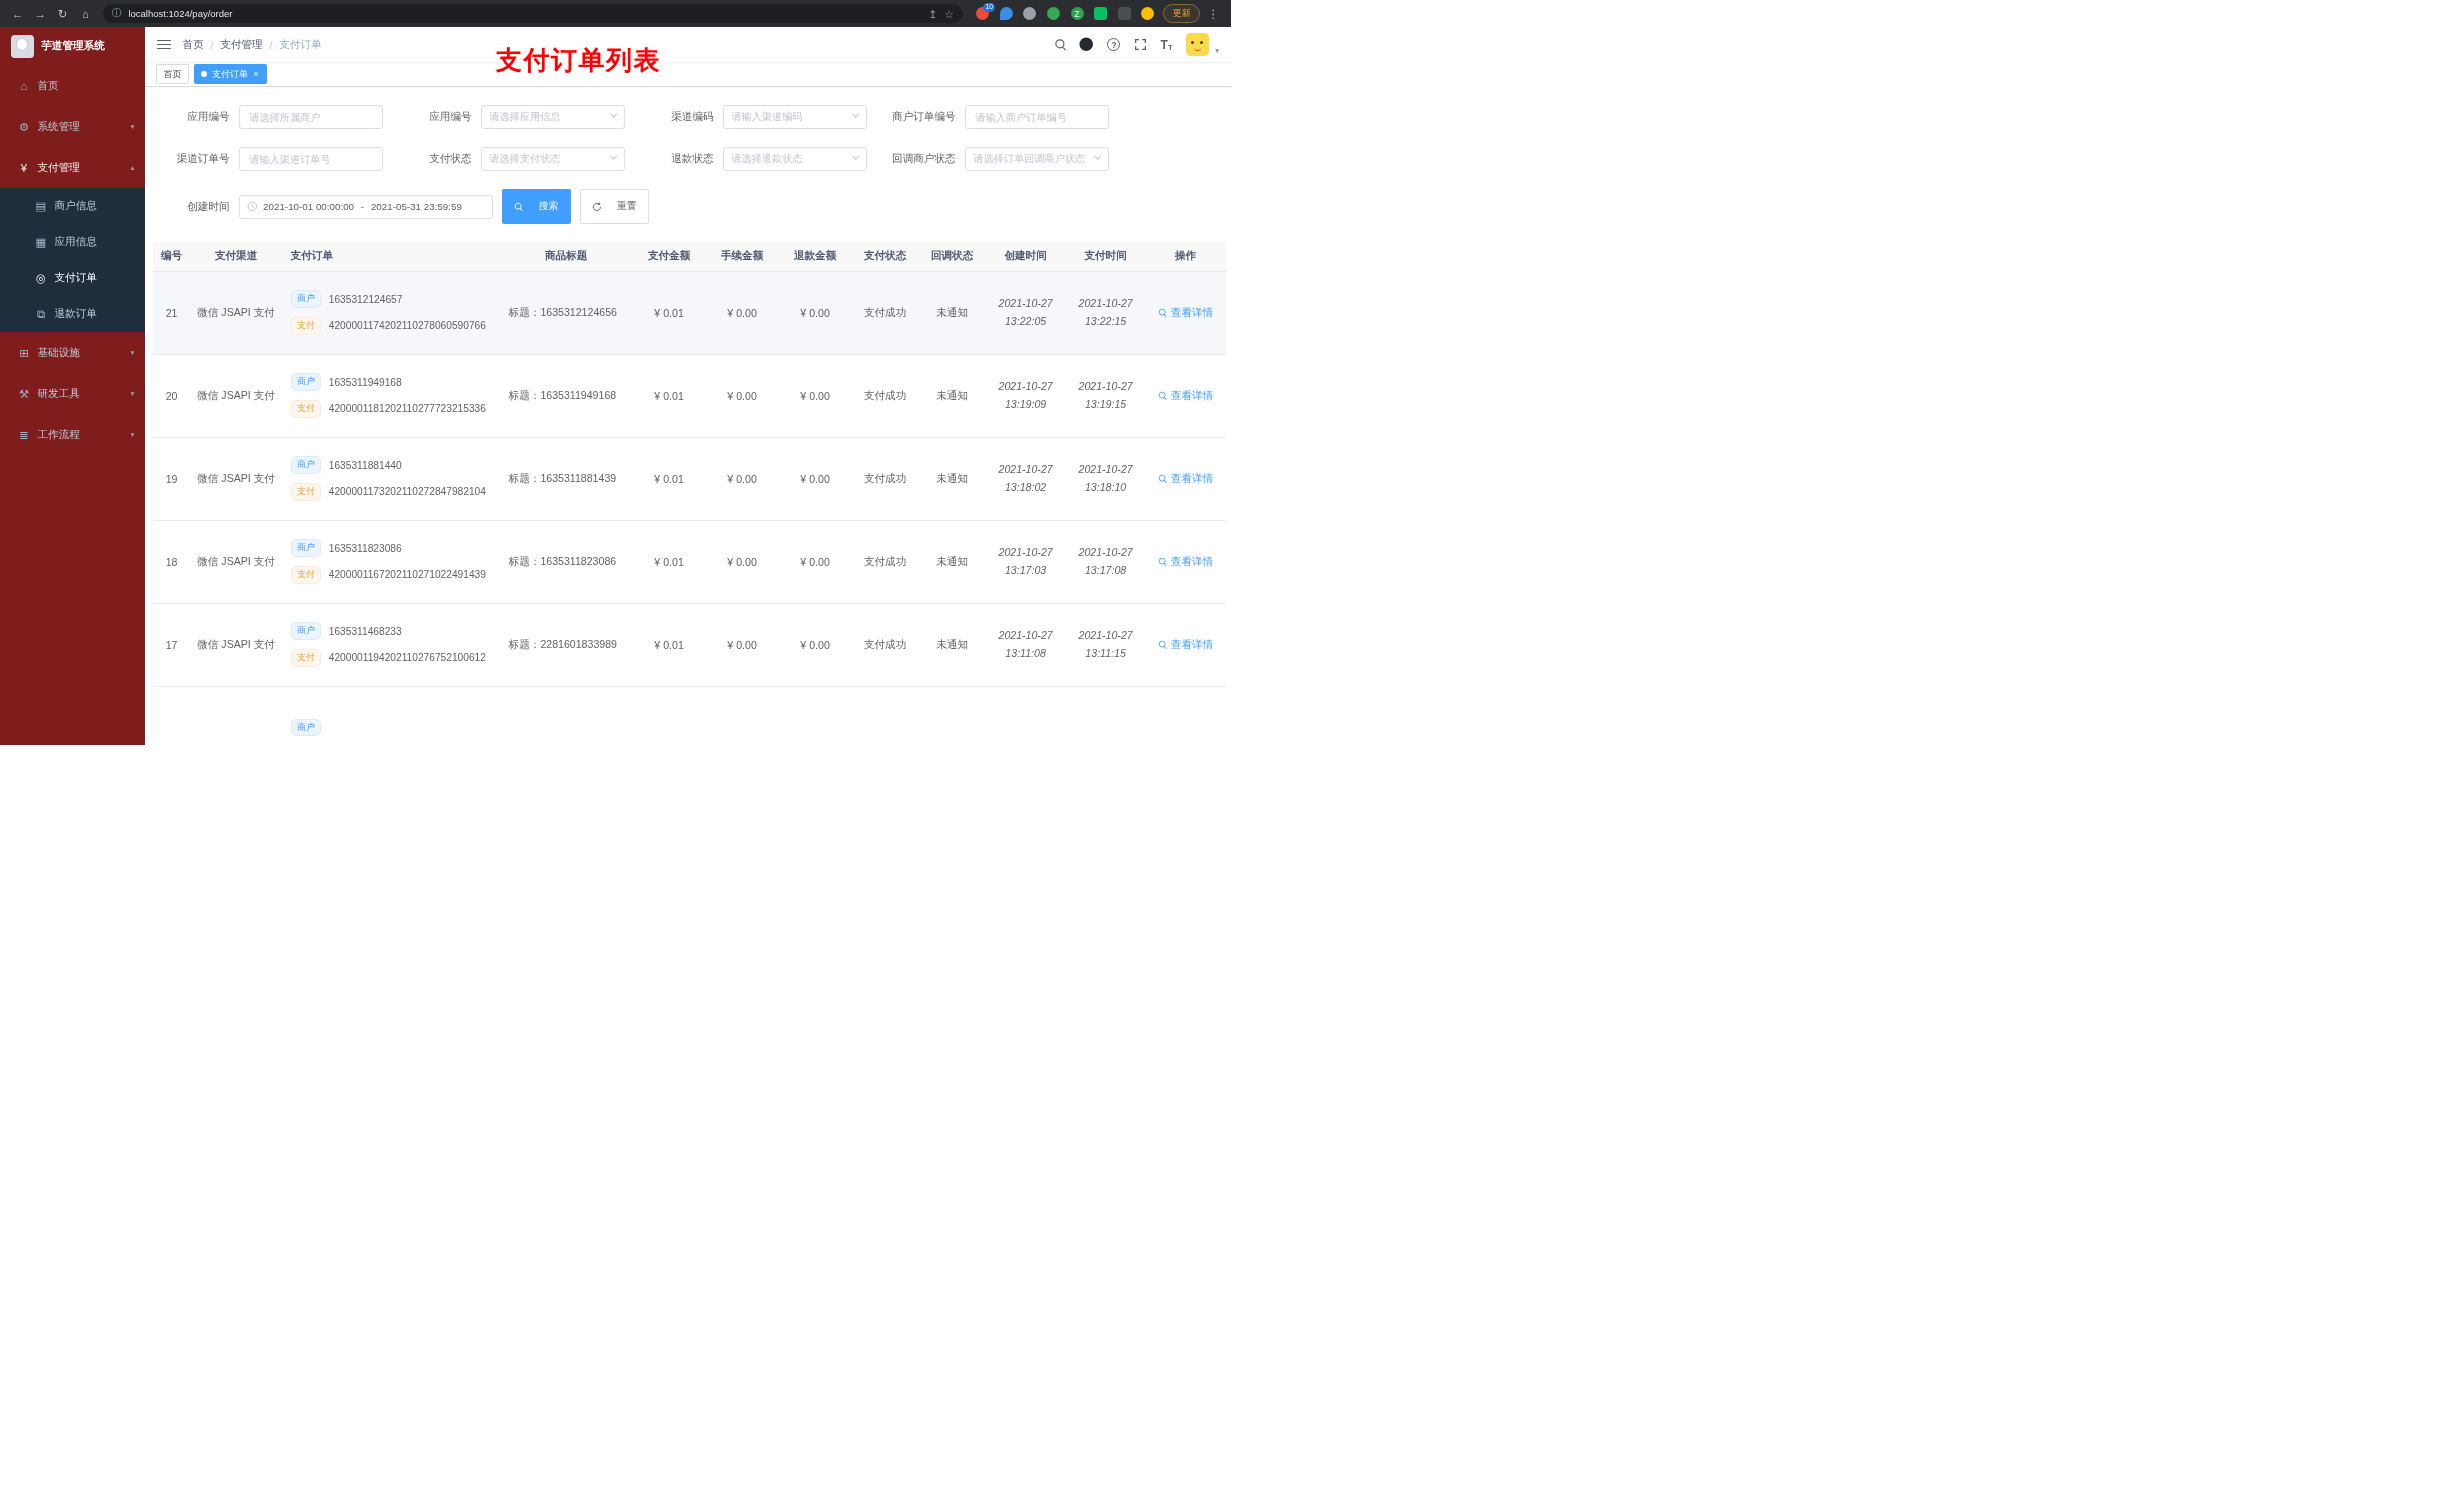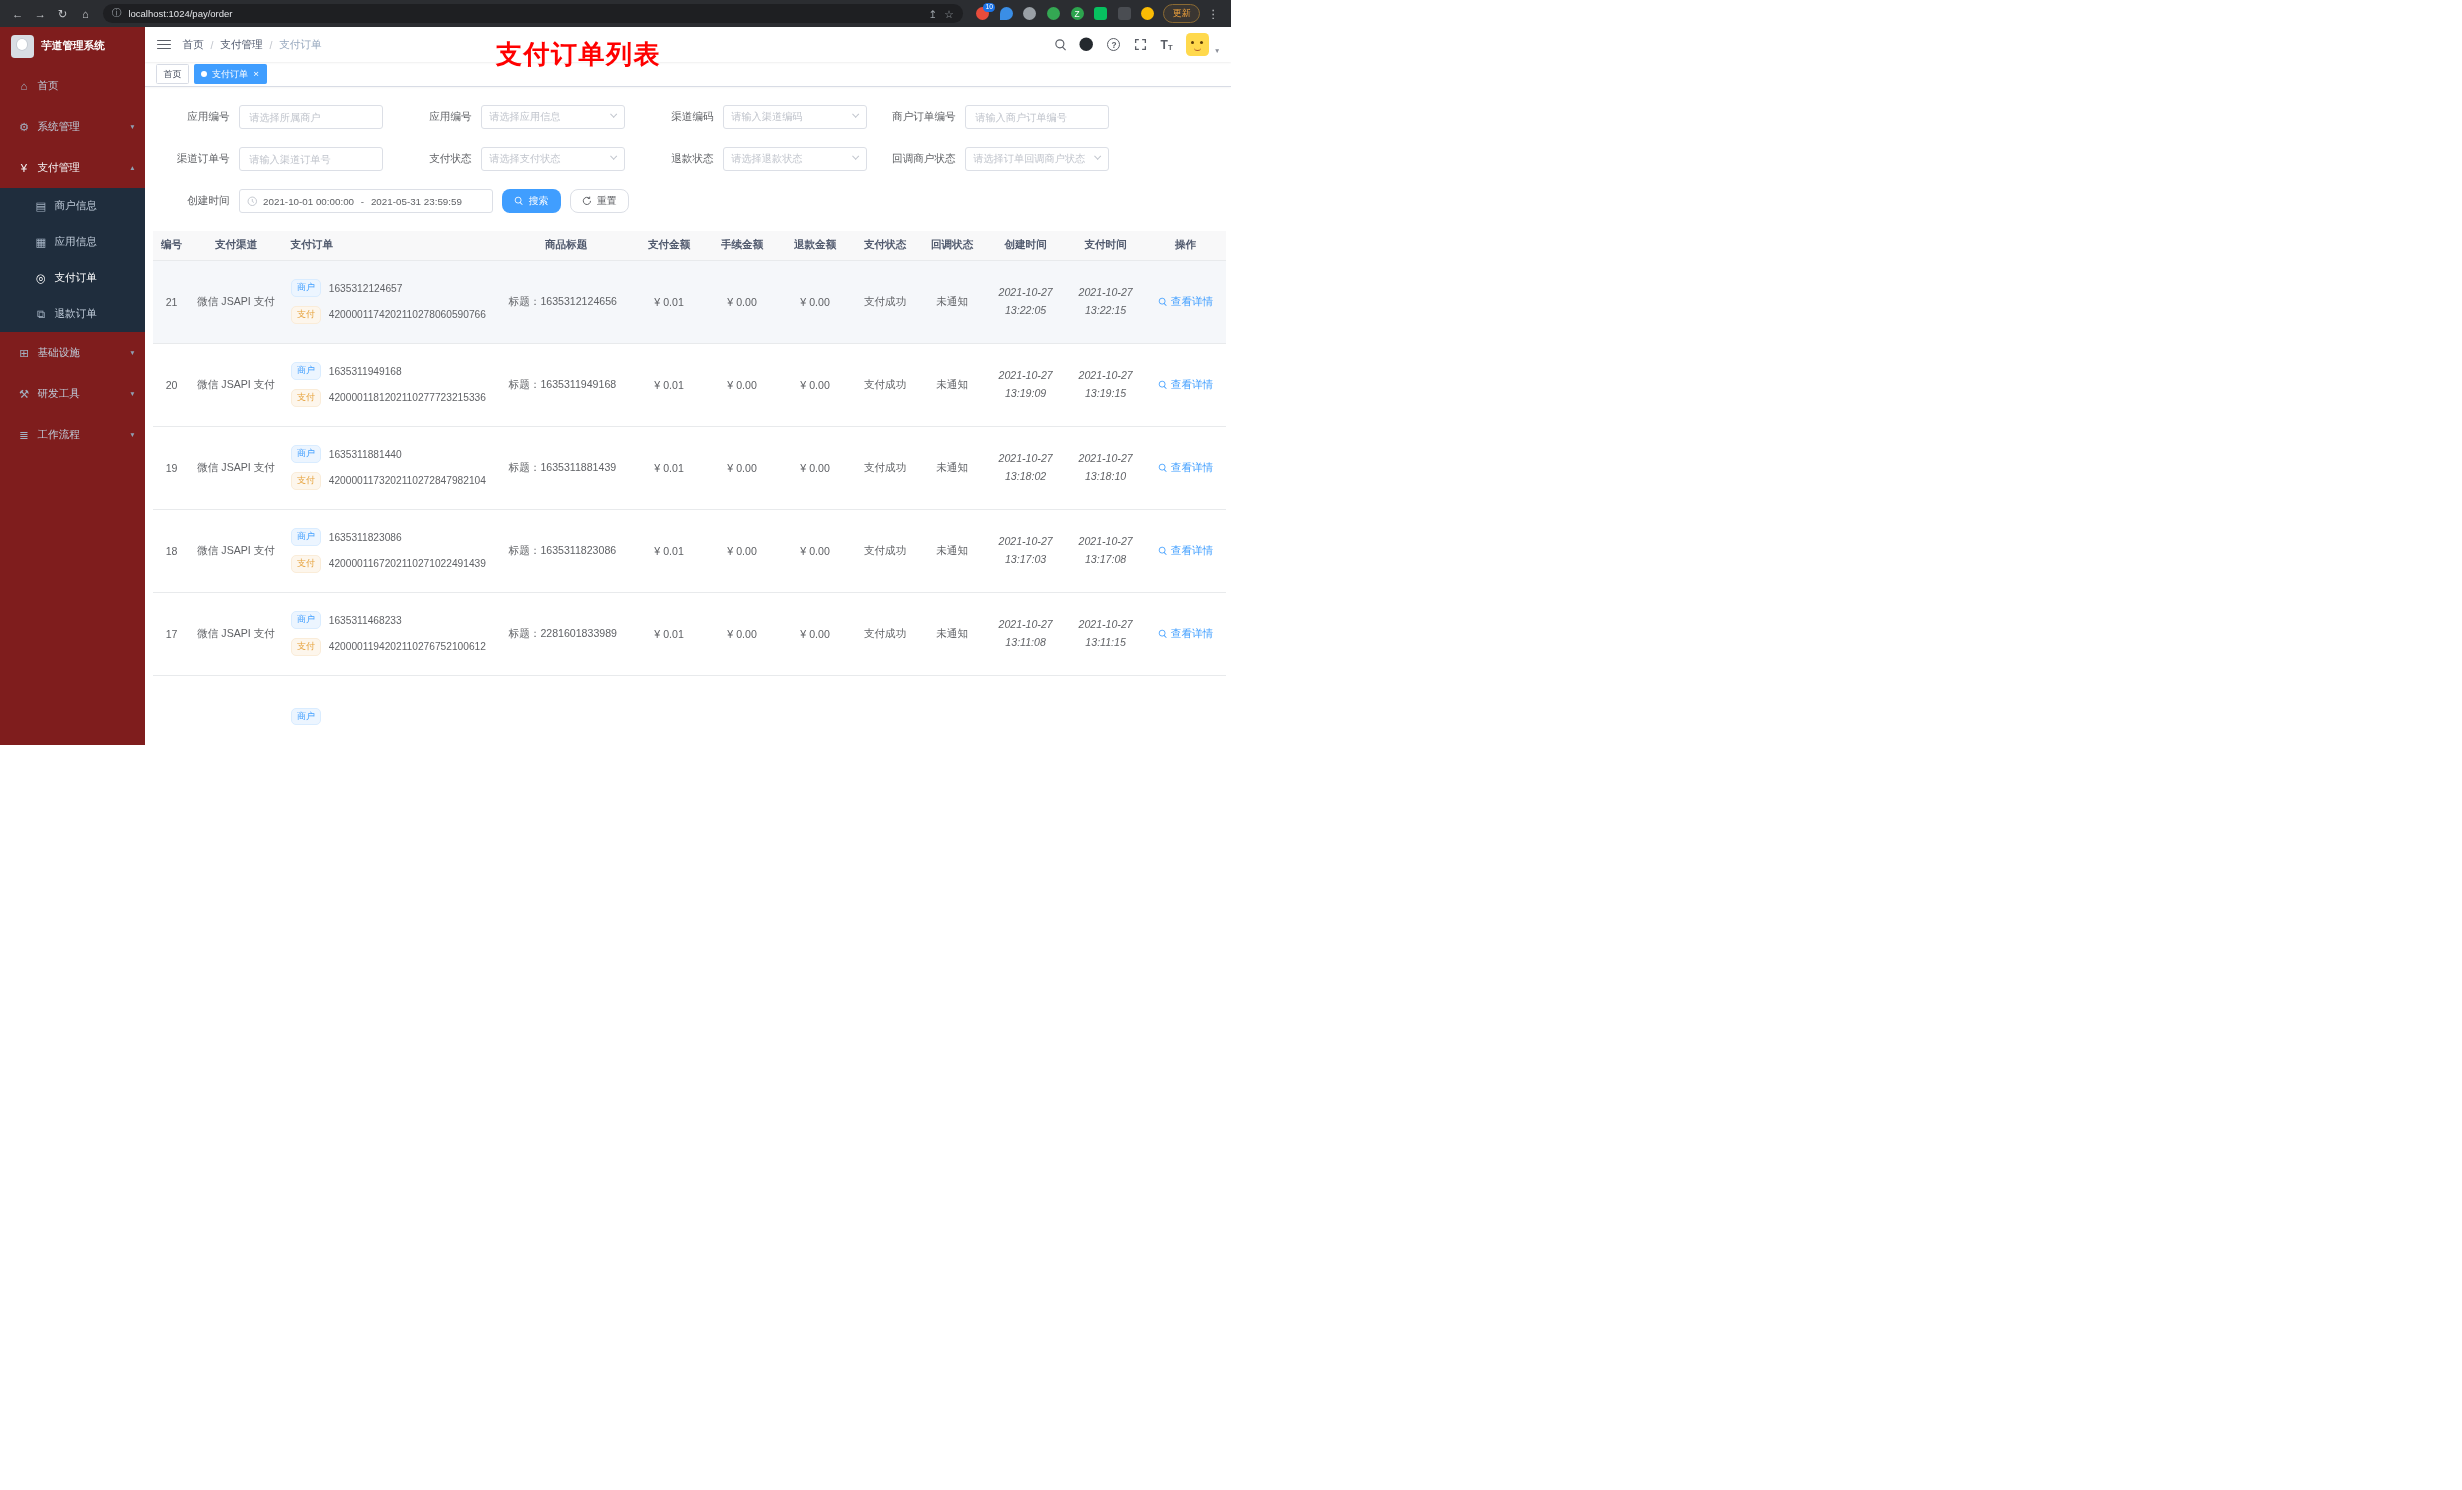--- a/index.html
+++ b/index.html
@@ -52,21 +52,21 @@
   
   .main { flex:1; display:flex; flex-direction:column; min-width:0; position:relative; background:#fff; }
 
   .navbar { height:35px; background:#fff; display:flex; align-items:center; padding:0 12px; box-shadow:0 0.8px 2.3px rgba(0,0,0,.10); position:relative; z-index:3; }
   .hamburger { width:13.6px; display:flex; flex-direction:column; gap:2.3px; margin-right:12px; cursor:pointer; flex-shrink:0;}
   .hamburger i { height:1.5px; background:#5a5e66; border-radius:0.8px; }
   .breadcrumb { display:flex; align-items:center; font-size:10.6px; color:#515a6e; gap:6.8px; white-space:nowrap;}
   .bc-link { cursor:pointer; }
   .bc-sep { color:#c0c4cc; }
   .bc-current { color:#97a8be; }
-  .annotation { position:absolute; left:351px; top:10px; font-size:26px; font-weight:bold; color:#ff0000; letter-spacing:1.5px; white-space:nowrap; z-index:4; pointer-events:none;}
+  .annotation { position:absolute; left:351px; top:16px; font-size:26px; font-weight:bold; color:#ff0000; letter-spacing:1.5px; white-space:nowrap; z-index:4; pointer-events:none;}
   .nav-right { margin-left:auto; display:flex; align-items:center; gap:13.6px; color:#5a5e66; }
   .nav-ic { cursor:pointer; display:flex; align-items:center; justify-content:center; }
   .q-circle { width:13px; height:13px; border:1.1px solid #5a5e66; border-radius:50%; display:flex; align-items:center; justify-content:center; font-size:8.3px; font-weight:bold;}
   .font-ic { font-weight:bold; color:#5a5e66; display:flex; align-items:flex-end; }
   .font-ic .big { font-size:12px; } .font-ic .small { font-size:7.6px; }
   .avatar { width:23px; height:23px; border-radius:4.5px; background:#ffd94d; position:relative; cursor:pointer; flex-shrink:0;}
   .avatar::before { content:""; position:absolute; left:5.3px; top:7.6px; width:3px; height:3px; border-radius:50%; background:#5b3b08; box-shadow:9px 0 0 #5b3b08; }
   .avatar::after { content:""; position:absolute; left:7.6px; top:12px; width:7.6px; height:4.5px; border-bottom:1.5px solid #b25b2a; border-radius:0 0 6px 6px; }
   .avatar-caret { font-size:7.6px; color:#8a8f99; margin-left:-7.6px; align-self:flex-end; padding-bottom:1.5px;}
 
@@ -84,21 +84,21 @@
   .f-label { width:86px; text-align:right; padding-right:9px; font-size:10.6px; color:#606266; flex-shrink:0; white-space:nowrap;}
   .control { width:144px; height:24px; border:0.8px solid #dcdfe6; border-radius:3px; display:flex; align-items:center; padding:0 7.6px; font-size:10.2px; background:#fff; cursor:pointer;}
   .control input { border:none; outline:none; width:100%; font-size:10.2px; color:#606266; font-family:inherit; background:transparent;}
   .control input::placeholder { color:#c0c4cc; }
   .select .ph { flex:1; color:#c0c4cc; white-space:nowrap; overflow:hidden; }
   .sel-caret { width:5.3px; height:5.3px; border-right:1.1px solid #c0c4cc; border-bottom:1.1px solid #c0c4cc; transform:rotate(45deg) translate(-1.5px,-1.5px); flex-shrink:0;}
   .date-control { width:254px; gap:5.3px; font-size:9.8px; color:#606266; cursor:text;}
   .date-text { white-space:nowrap; }
   .date-sep { margin:0 1.5px; }
 
-  .btn { height:24px; border-radius:8px; font-size:9.8px; display:inline-flex; align-items:center; gap:5px; padding:0 11.4px; border:0.8px solid transparent; cursor:pointer; font-family:inherit;}
+  .btn { height:35px; border-radius:2px; font-size:9.8px; display:inline-flex; align-items:center; gap:15px; padding:0 11.4px; border:0.8px solid transparent; cursor:pointer; font-family:inherit;}
   .btn-primary { background:#409eff; color:#fff; }
   .btn-default { background:#fff; border-color:#dcdfe6; color:#606266; }
   .btn-export { height:21px; padding:0 9px; font-size:9px; color:#e6a23c; background:#fdf6ec; border:0.8px solid #f5dab1; border-radius:3px; display:inline-flex; align-items:center; gap:3.8px; cursor:pointer; font-family:inherit;}
   .ml12 { margin-left:9px; }
 
   .toolbar-row { display:flex; align-items:center; margin:0 45px 0 10.6px; }
   .circle-btns { margin-left:auto; display:flex; gap:9px; }
   .circle-btn { width:21px; height:21px; border:0.8px solid #dcdfe6; border-radius:50%; display:flex; align-items:center; justify-content:center; color:#606266; background:#fff; cursor:pointer;}
 
   

